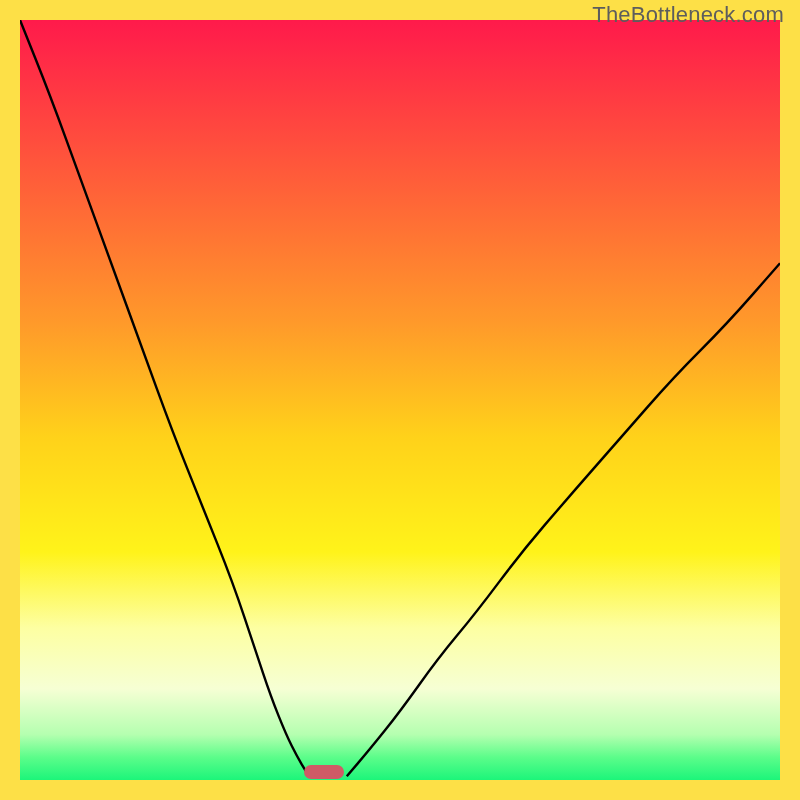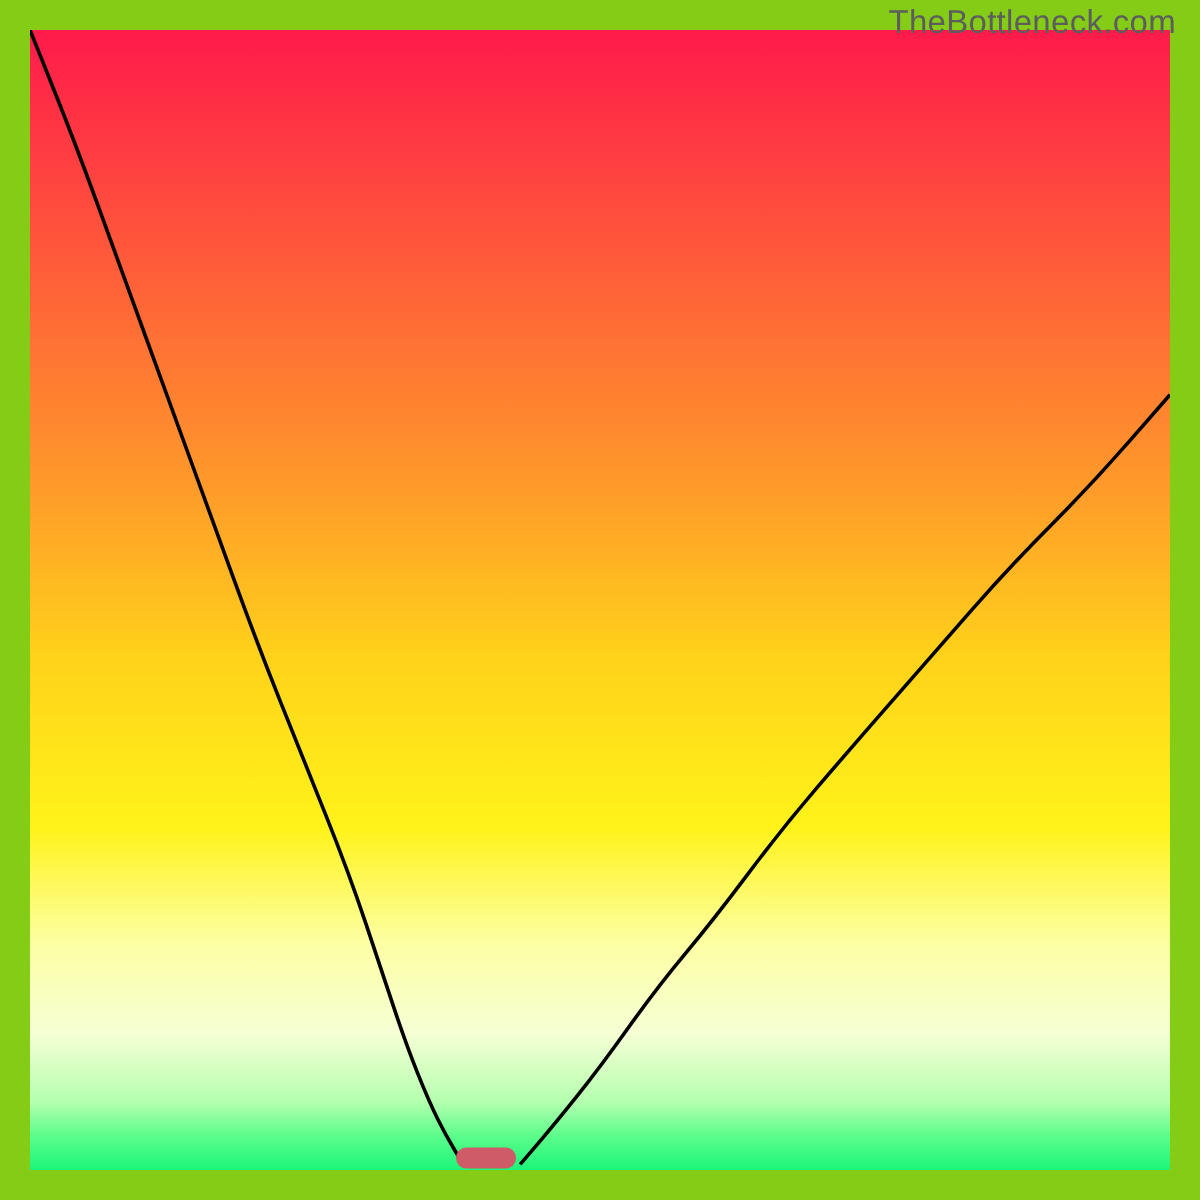--- a/index.html
+++ b/index.html
@@ -8,21 +8,21 @@
     width: 800px;
     height: 800px;
     overflow: hidden;
     background: #000;
     font-family: Arial, Helvetica, sans-serif;
   }
   .frame {
     position: absolute;
     top: 0; left: 0;
     width: 800px; height: 800px;
-    background: #84cc16;
+    background: #fde047;
   }
   .plot {
     position: absolute;
     
     top: 20px;
     left: 20px;
     width: 760px;
     height: 760px;
     overflow: hidden;
   }

